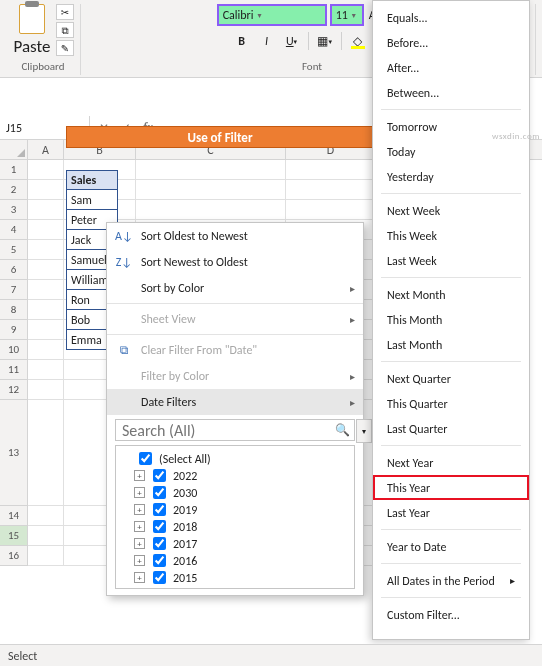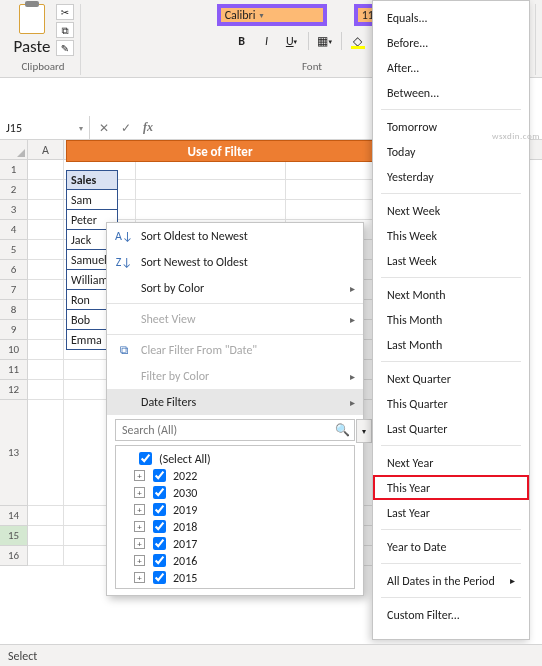--- a/index.html
+++ b/index.html
@@ -10,21 +10,21 @@
 .group { display: flex; flex-direction: column; align-items: center; border-right: 1px solid #d9d9d9; padding: 0 6px 2px; }
 .group-label { font-size: 11px; color: #666; margin-top: auto; padding-top: 2px; text-align: center; width: 100%; }
 .paste-big { display: flex; flex-direction: column; align-items: center; width: 40px; }
 .paste-icon { width: 26px; height: 30px; background: linear-gradient(#fff,#fff); border: 1px solid #d8a23a; border-radius: 2px; position: relative; }
 .paste-icon::before { content:""; position:absolute; top:-4px; left:5px; width:14px; height:6px; background:#888; border-radius:2px; }
 .mini-btns { display:flex; flex-direction:column; gap:2px; margin-left:4px; }
 .mini { width:18px; height:16px; border:1px solid #ccc; background:#fff; display:flex; align-items:center; justify-content:center; font-size:10px; }
 .clip-row { display:flex; align-items:flex-start; }
 
 .font-top { display:flex; align-items:center; gap:3px; }
-.combo { border:4px solid #8b5cf6; background:#fdba74; height:22px; display:flex; align-items:center; padding:0 4px; font-size:12px;margin-left:24px; }
+.combo { border:2px solid #8b5cf6; background:#86efac; height:22px; display:flex; align-items:center; padding:0 4px; font-size:12px; }
 .combo .chev { margin-left:4px; font-size:8px; color:#666; }
 .sz { width:34px; }
 .fontname { width:110px; }
 .aa { font-size:12px; padding:0 2px; }
 .font-bot { display:flex; align-items:center; gap:3px; margin-top:4px; }
 .font-bot .btn { width:22px; height:22px; display:flex; align-items:center; justify-content:center; border:1px solid transparent; }
 .sep { width:1px; height:18px; background:#d0d0d0; margin:0 2px; }
 .color-swatch { display:flex; flex-direction:column; align-items:center; width:22px; }
 .color-bar { width:14px; height:3px; margin-top:-2px; }
 
@@ -43,37 +43,37 @@
 .ch { border-right:1px solid #d4d4d4; text-align:center; color:#555; font-size:12px; display:flex; align-items:center; justify-content:center; }
 .cA{width:36px}.cB{width:72px}.cC{width:150px}.cD{width:90px}
 .rows { }
 .row { display:flex; height:20px; }
 .rh { width:28px; border-right:1px solid #d4d4d4; border-bottom:1px solid #d4d4d4; background:#f3f2f1; color:#555; font-size:11px; display:flex; align-items:center; justify-content:center; }
 .cell { border-right:1px solid #e0e0e0; border-bottom:1px solid #e0e0e0; padding:0 3px; display:flex; align-items:center; overflow:hidden; white-space:nowrap; }
 .row13 { height:106px; }
 .row15 .rh { background:#d4e8d1; }
 
 
-.banner { position:absolute; left:66px; top:140px; width:308px; height:22px; background:#ed7d31; color:#fff; font-weight:bold; font-size:13px; display:flex; align-items:center; justify-content:center; border:1px solid #c55a11; }
+.banner { position:absolute; left:66px; top:126px; width:308px; height:22px; background:#ed7d31; color:#fff; font-weight:bold; font-size:13px; display:flex; align-items:center; justify-content:center; border:1px solid #c55a11; }
 
 
 .tbl { position:absolute; left:66px; top:170px; width:52px; }
 .th { background:#d9e1f2; border:1px solid #2f528f; font-weight:bold; padding:2px 4px; height:20px; display:flex; align-items:center; }
 .td { border:1px solid #2f528f; border-top:none; padding:2px 4px; height:20px; display:flex; align-items:center; background:#fff; }
 
 
 .ctx { position:absolute; left:106px; top:222px; width:258px; background:#fff; border:1px solid #c5c5c5; box-shadow:3px 3px 8px rgba(0,0,0,.25); }
 .ctx-item { display:flex; align-items:center; height:26px; padding:0 8px 0 8px; gap:8px; font-size:12px; }
 .ctx-icon { width:18px; display:flex; justify-content:center; color:#3b6fb6; }
 .ctx-sep { height:1px; background:#e3e3e3; margin:2px 0; }
 .disabled { color:#a8a8a8; }
 .sub-arrow { margin-left:auto; color:#666; font-size:10px; }
 .hl { background:#e7e7e7; }
 .ctx-search { margin:4px 8px; height:22px; border:1px solid #c5c5c5; display:flex; align-items:center; padding:0 4px; position:relative; }
-.ctx-search input { border:none; outline:none; width:100%; font-size:12px; color:#15803d; background:transparent; }
+.ctx-search input { border:none; outline:none; width:100%; font-size:16px; color:#15803d; background:transparent; }
 .ctx-search .mag { color:#666; font-size:12px; }
 .ctx-search .dd { position:absolute; right:-18px; top:-1px; width:16px; height:24px; border:1px solid #c5c5c5; background:#f3f2f1; display:flex; align-items:center; justify-content:center; font-size:8px; }
 .tree { border:1px solid #c5c5c5; margin:2px 8px 6px; height:144px; padding:4px; overflow:auto; font-size:12px; }
 .tree-row { display:flex; align-items:center; gap:4px; height:17px; }
 .tree-row .exp { width:11px; height:11px; border:1px solid #999; font-size:9px; line-height:9px; text-align:center; color:#555; }
 .tree-row.indent { margin-left:14px; }
 .ctx-btns { display:flex; justify-content:flex-end; gap:6px; padding:6px 8px; background:#f3f2f1; border-top:1px solid #e3e3e3; }
 .ctx-btns button { width:72px; height:22px; border:1px solid #adadad; background:#e1e1e1; font-size:12px; }
 
 

